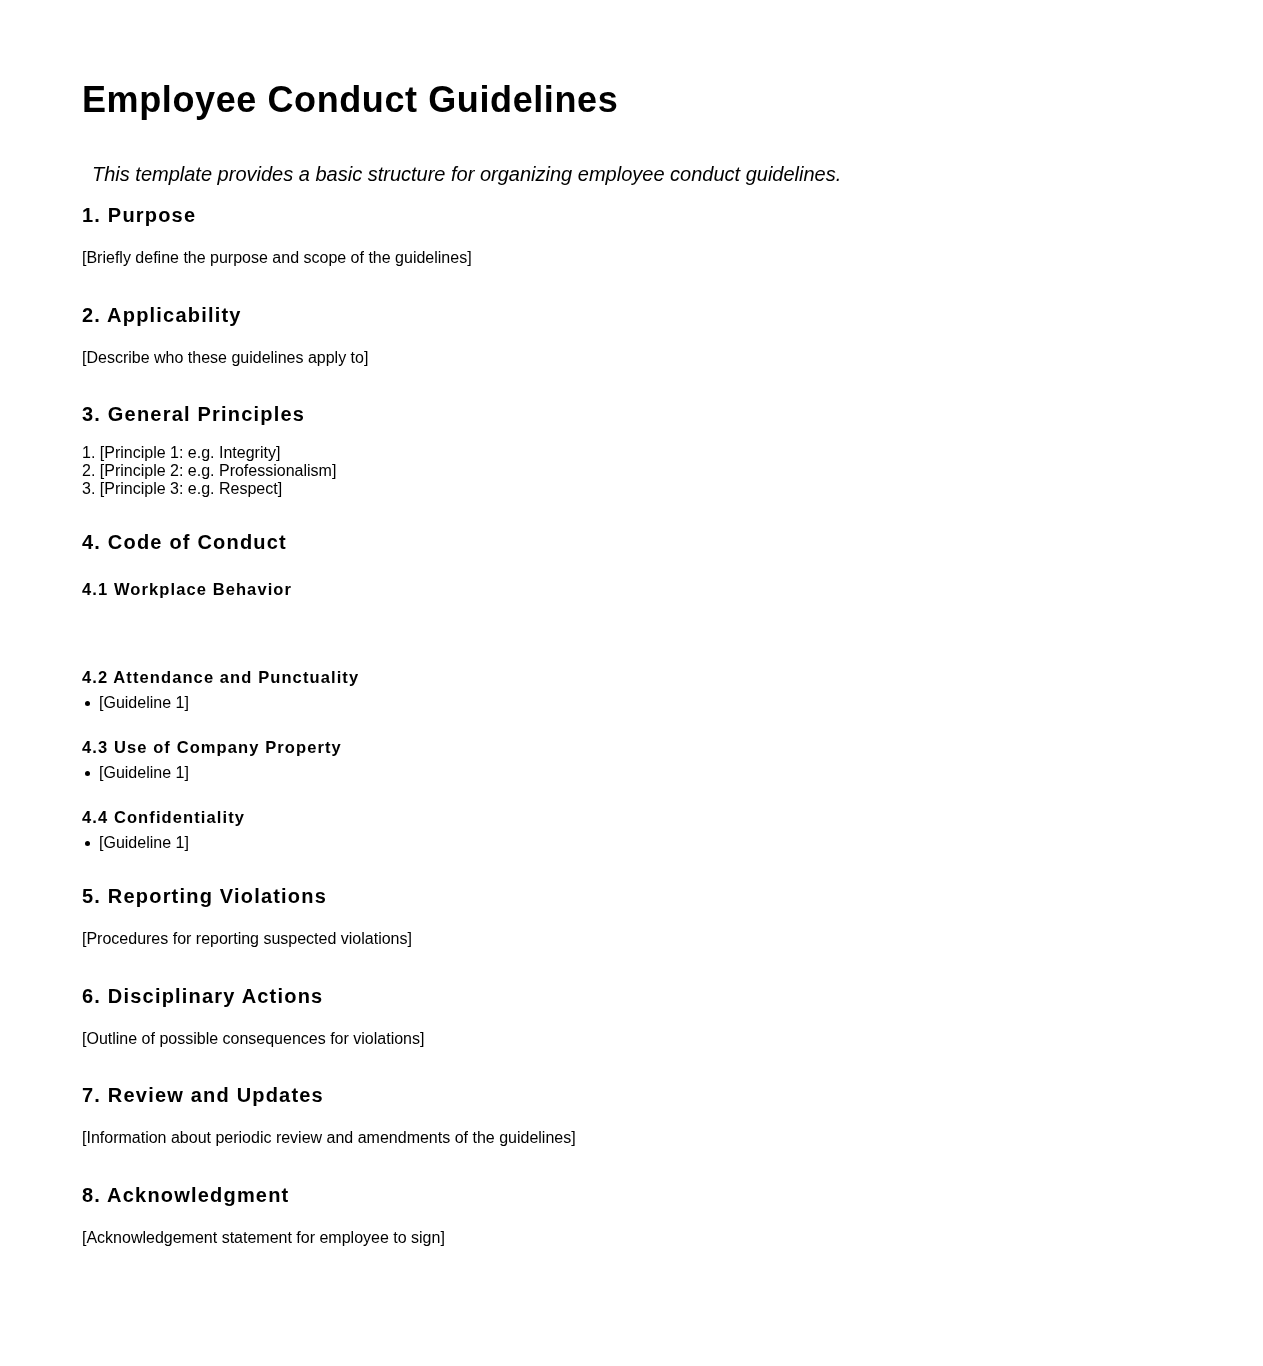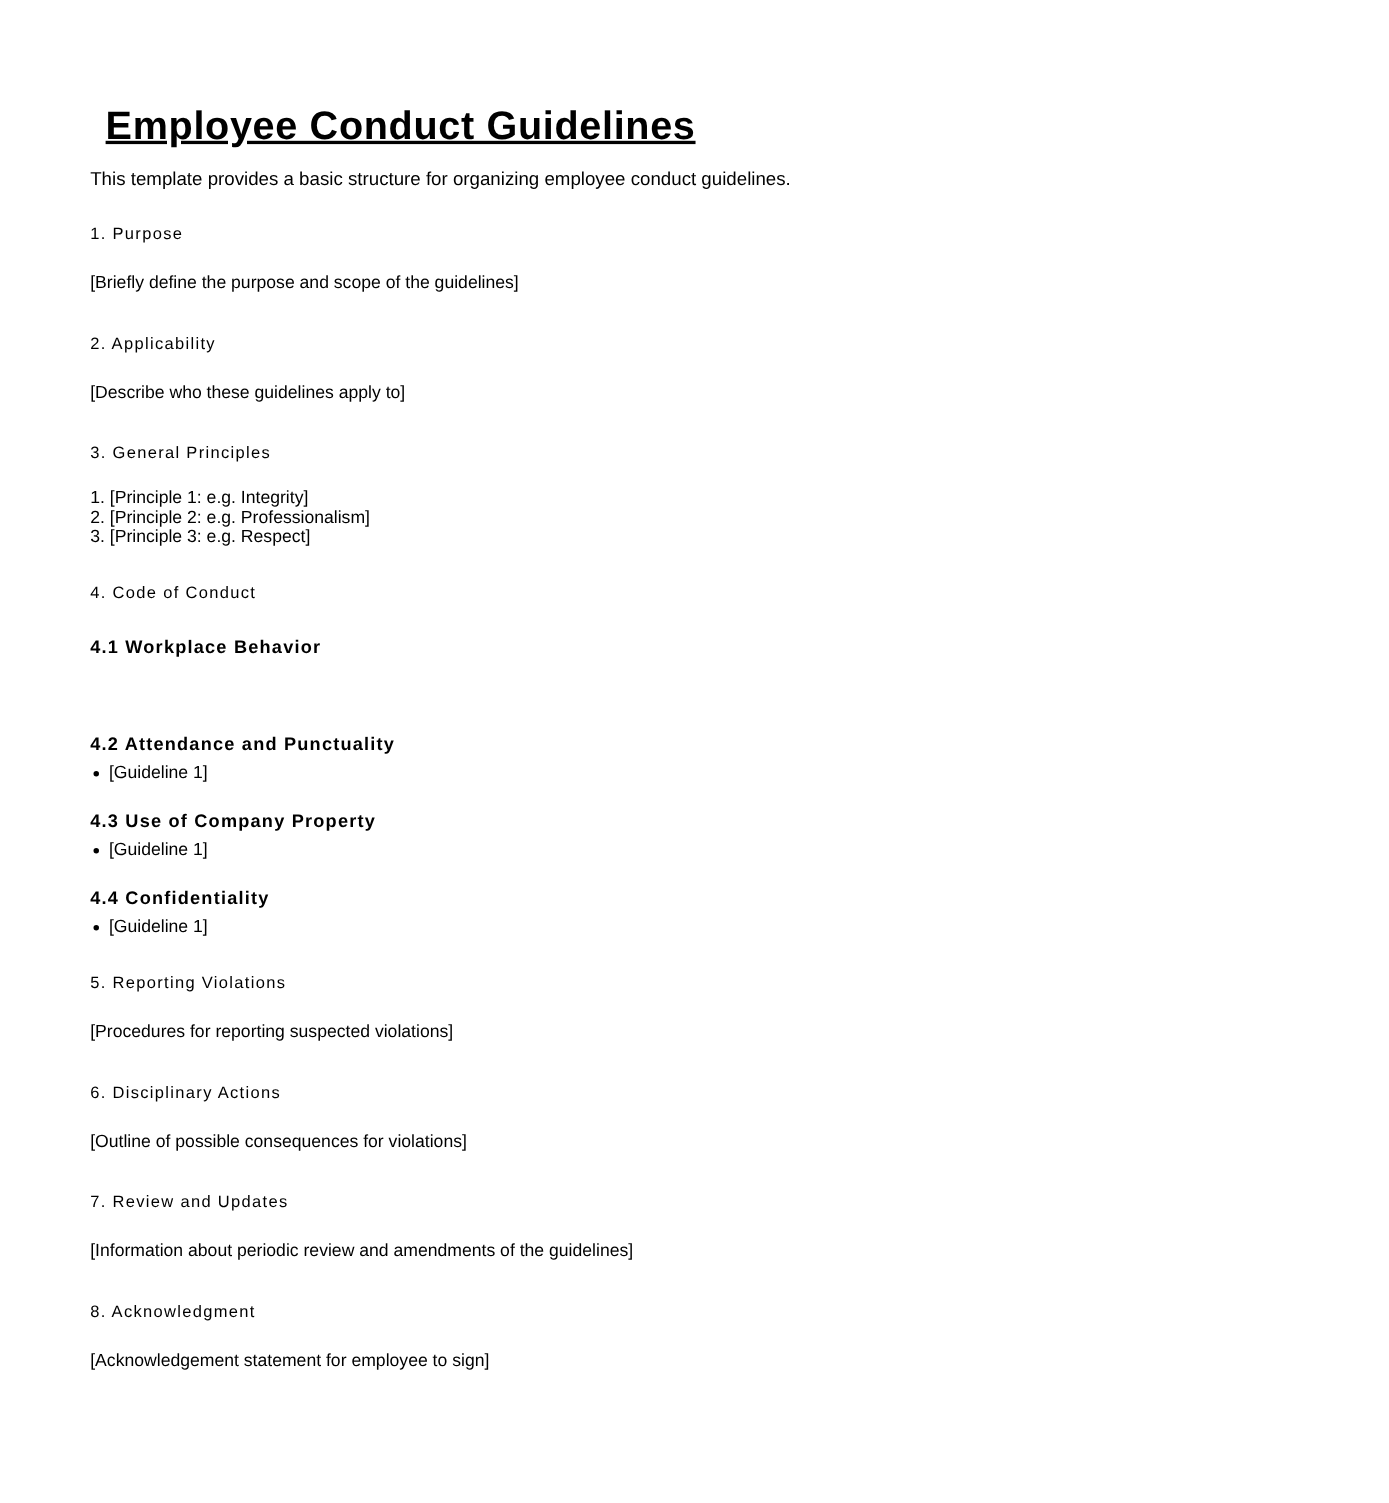--- a/index.html
+++ b/index.html
@@ -7,29 +7,29 @@
     width: 1263px;
     min-height: 1366px;
     font-family: "Liberation Sans", sans-serif;
     color: #000;
     position: relative;
   }
   .page { position: absolute; left: 82px; top: 0; right: 40px; }
   .title {
     position: absolute; top: 79px; left: 0;
     font-size: 36px; font-weight: bold; letter-spacing: 0.6px;
-    margin: 14px; white-space: nowrap; text-decoration: underline;
+    margin: 0; white-space: nowrap;
   }
   .intro {
     position: absolute; top: 153px; left: 0;
-    font-size: 17px; margin: 0; white-space: nowrap;
+    font-size: 20px; font-style: italic; margin: 10px; white-space: nowrap;
   }
   .h2 {
     position: absolute; left: 0; margin: 0;
-    font-size: 15px; font-weight: normal; letter-spacing: 1.2px; white-space: nowrap;
+    font-size: 20px; font-weight: bold; letter-spacing: 1.2px; white-space: nowrap;
   }
   .h3 {
     position: absolute; left: 0; margin: 0;
     font-size: 16.5px; font-weight: bold; letter-spacing: 1.1px; white-space: nowrap;
   }
   .p {
     position: absolute; left: 0; margin: 0;
     font-size: 16px; white-space: nowrap;
   }
   .ol, .ul {

